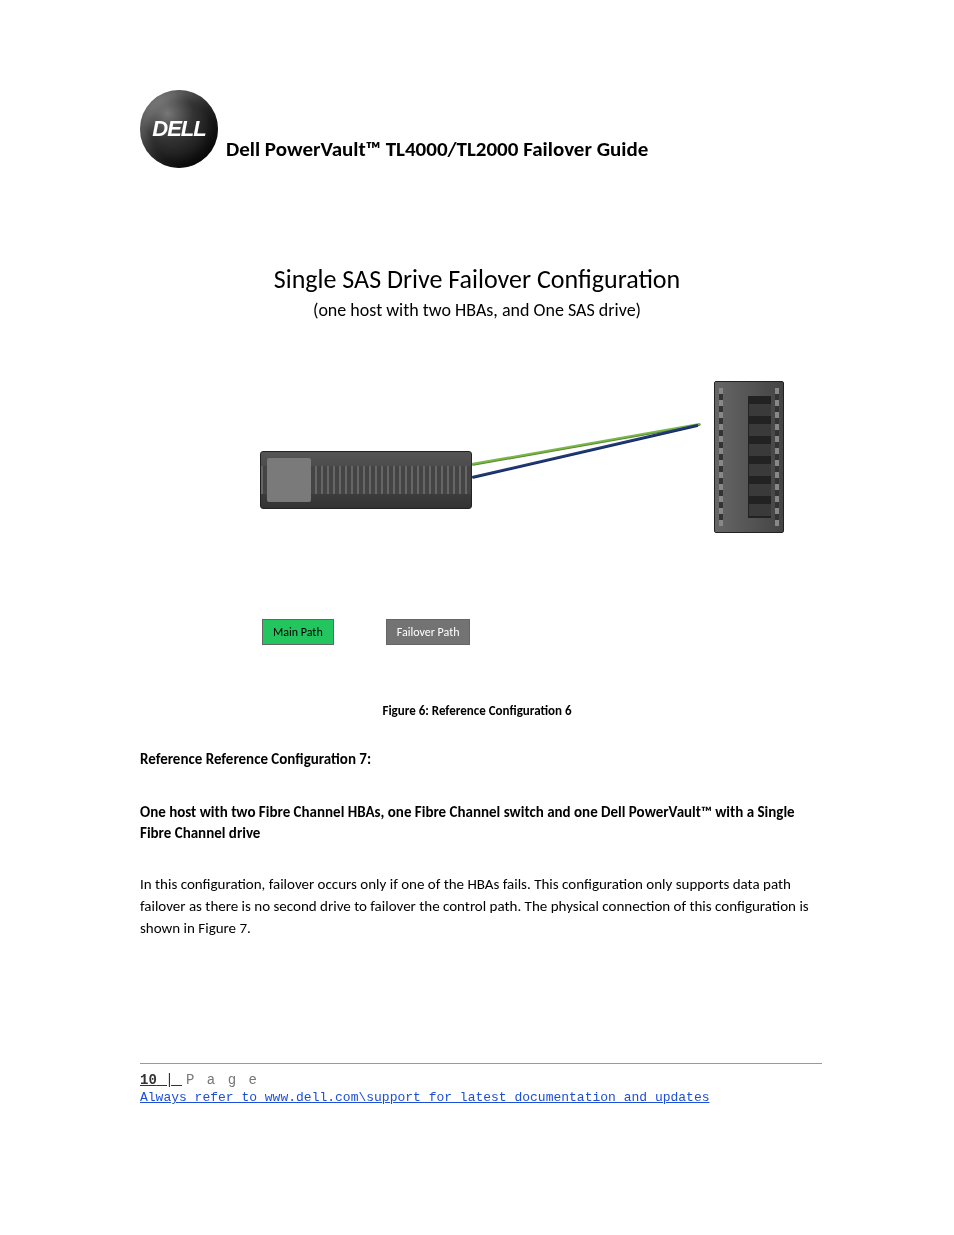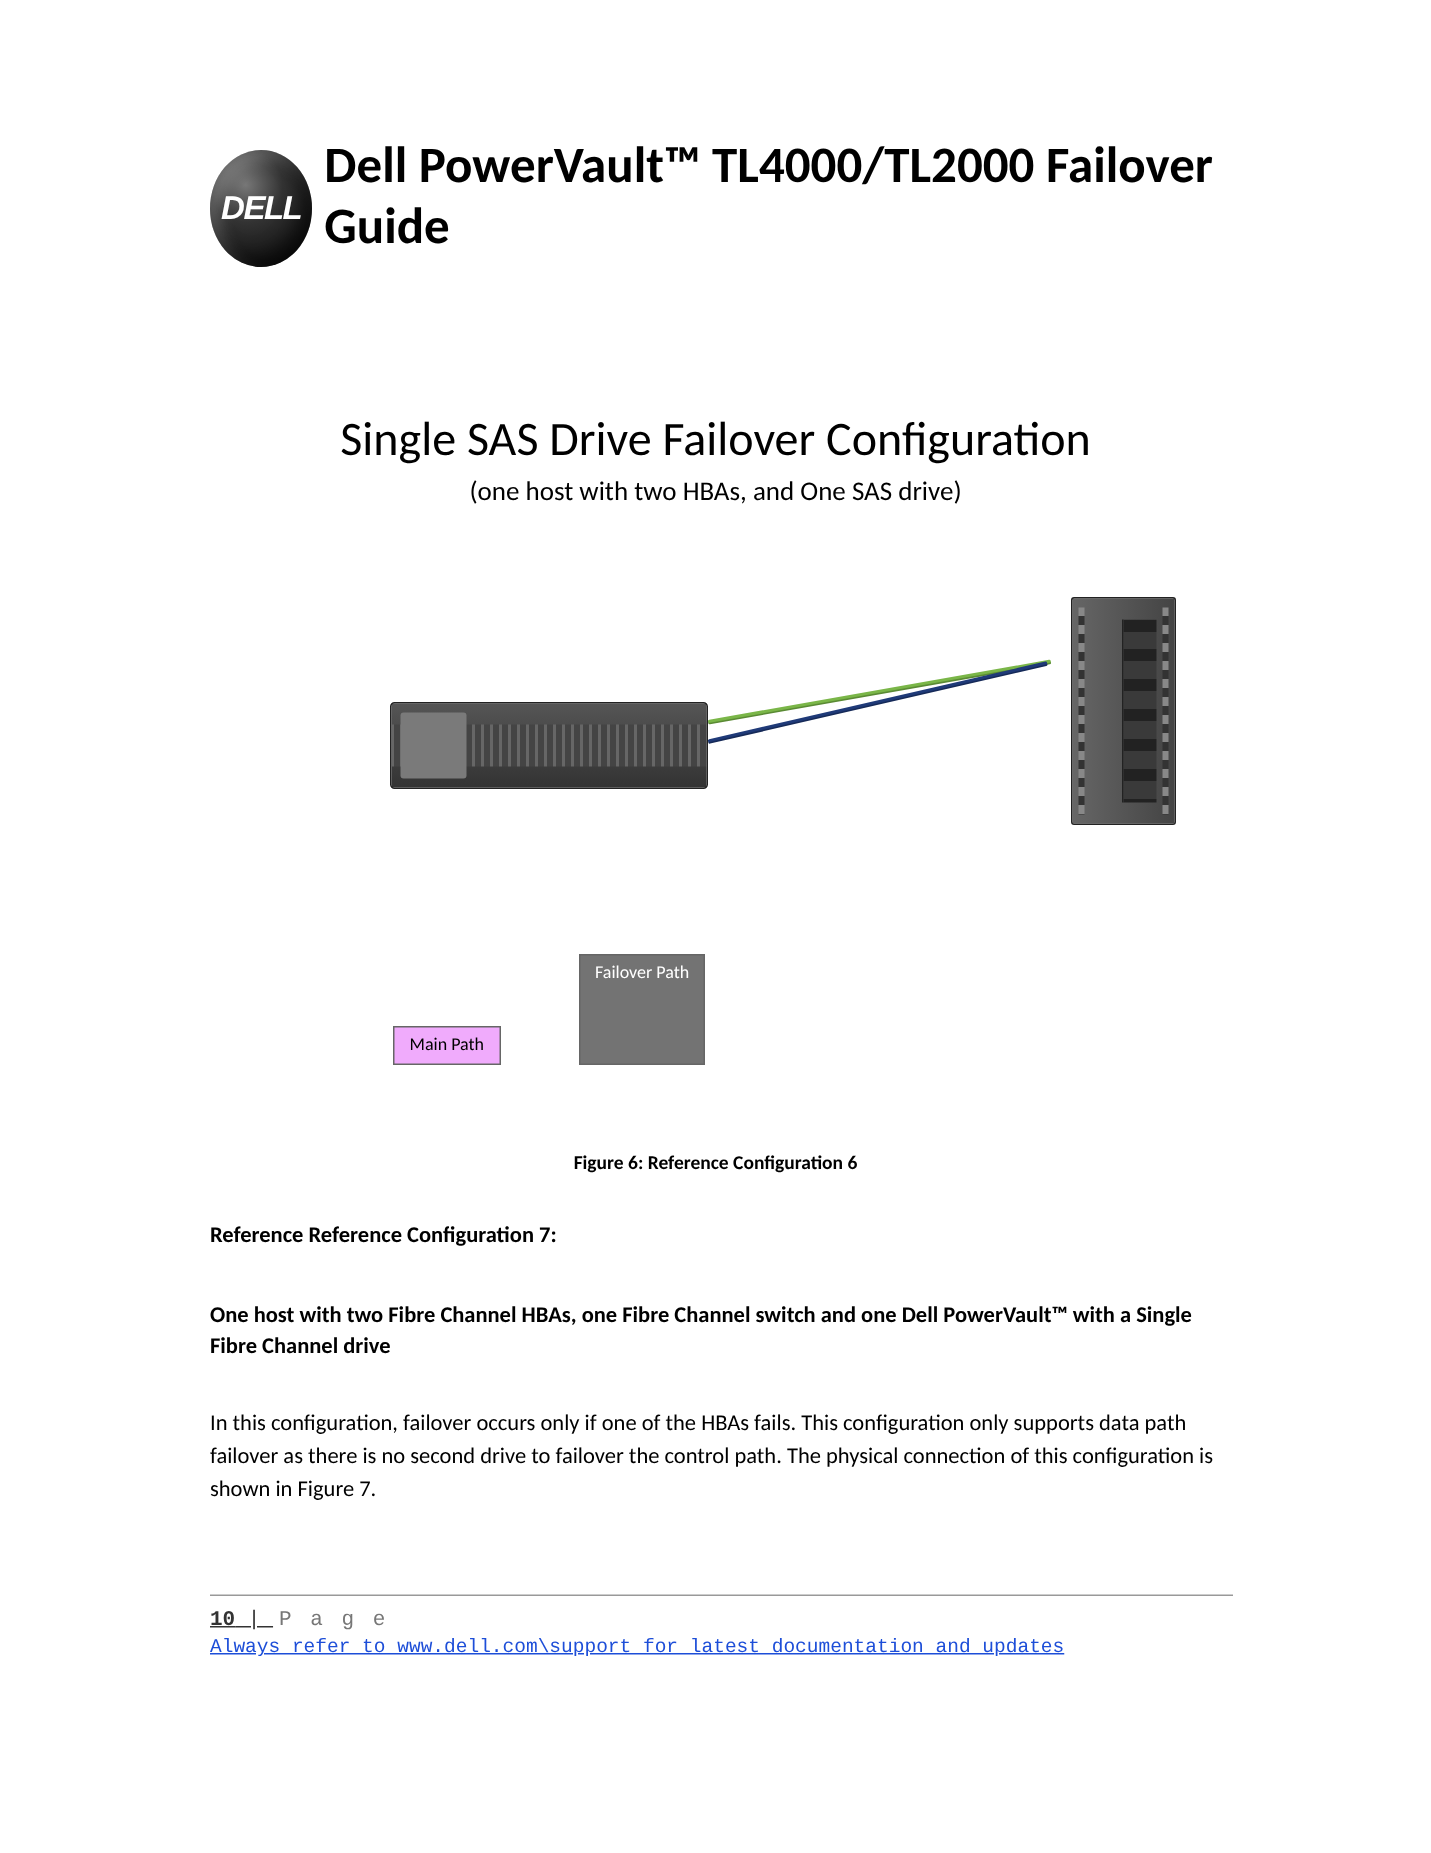--- a/index.html
+++ b/index.html
@@ -31,30 +31,30 @@
     justify-content: center;
     color: #fff;
     font-family: Arial, sans-serif;
     font-size: 22px;
     font-weight: 700;
     font-style: italic;
     letter-spacing: -1px;
     box-shadow: inset -6px -6px 12px rgba(0,0,0,0.5), inset 6px 6px 10px rgba(255,255,255,0.25);
   }
   .doc-title {
-    font-size: 34px;
+    font-size: 21px;
     font-weight: 700;
     padding-bottom: 6px;
   }
   .section-title-block {
     text-align: center;
     margin-top: 95px;
   }
   .section-title {
-    font-size: 32px;
+    font-size: 26px;
     font-weight: 400;
   }
   .section-subtitle {
     font-size: 18px;
     margin-top: 4px;
   }
   .figure-area {
     margin-top: 60px;
     position: relative;
     height: 190px;
@@ -140,23 +140,22 @@
     gap: 52px;
     margin-top: 48px;
     margin-left: 122px;
   }
   .legend-box {
     font-size: 12px;
     padding: 5px 10px;
     border: 1px solid #666;
   }
   .legend-main {
-    background: #f0abfc;
+    background: #22c55e;
     color: #000;
-    margin-top: 48px;
   }
   .legend-fail {
     background: #737373;
     color: #fff;
   }
   .figure-caption {
     text-align: center;
     font-size: 13px;
     font-weight: 700;
     margin-top: 58px;

